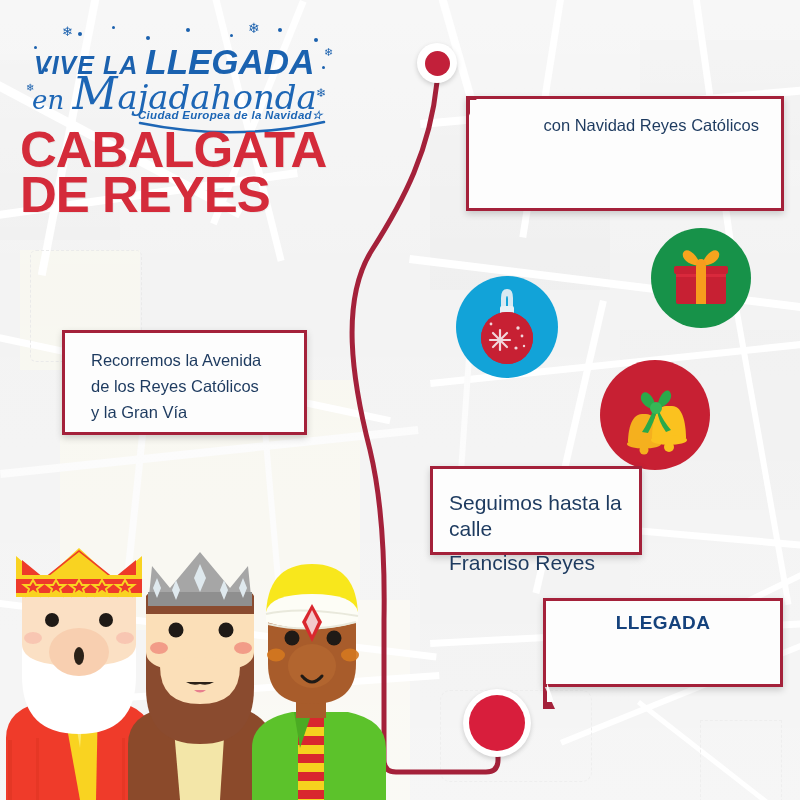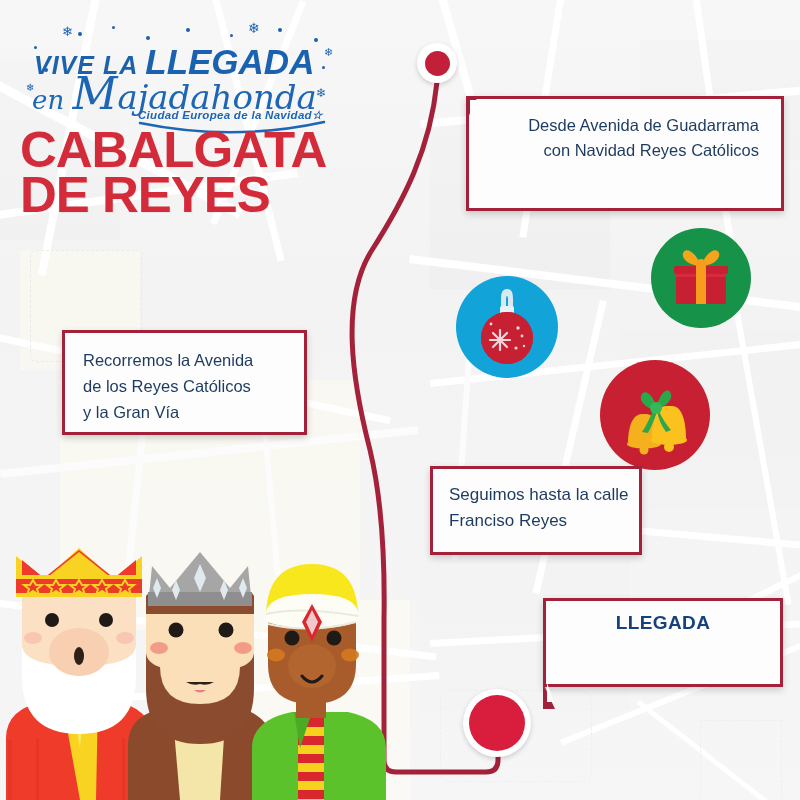--- a/index.html
+++ b/index.html
@@ -36,25 +36,25 @@
   .tail{position:absolute;width:0;height:0;}
 
   #co-inicio{left:466px;top:96px;width:318px;height:115px;padding:14px 22px 0 0;text-align:right;}
   #co-inicio .ctitle{font-size:26px;margin:2px 0 6px;}
   #co-inicio .cline{font-size:16.5px;line-height:25px;}
   #co-inicio-tail{left:-3px;top:-3px;
     border-left:12px solid #a4213a;border-right:34px solid transparent;border-bottom:26px solid transparent;}
   #co-inicio-tail2{left:1px;top:1px;
     border-left:7px solid #fdfdfd;border-right:28px solid transparent;border-bottom:20px solid transparent;}
 
-  #co-recorremos{left:62px;top:330px;width:245px;height:105px;padding:14px 0 0 18px;text-align:left;}
+  #co-recorremos{left:62px;top:330px;width:245px;height:105px;padding:14px 0 0 26px;text-align:left;}
   #co-recorremos .cline{font-size:16.5px;line-height:26px;}
 
   #co-seguimos{left:430px;top:466px;width:212px;height:89px;padding:13px 0 0 16px;text-align:left;}
-  #co-seguimos .cline{font-size:17px;line-height:26px;}
+  #co-seguimos .cline{font-size:21px;line-height:26px;margin-top:8px;}
 
   #co-llegada{left:543px;top:598px;width:240px;height:89px;padding:9px 0 0 0;text-align:center;}
   #co-llegada .ctitle{font-size:19px;margin:2px 0 4px;}
   #co-llegada .cline{font-size:16.5px;line-height:22px;}
   #co-llegada-tail{left:-3px;bottom:-25px;
     border-left:12px solid #a4213a;border-right:30px solid transparent;border-top:26px solid transparent;}
   #co-llegada-tail2{left:1px;bottom:-18px;
     border-left:7px solid #fdfdfd;border-right:24px solid transparent;border-top:19px solid transparent;}
 
   
@@ -192,21 +192,20 @@
       <path d="M57 49 C 67 46 74 38 70 32 C 66 27 58 36 57 49 Z" fill="#2aa94a"></path>
       <path d="M54 48 C 50 58 46 66 42 72 L 48 73 C 52 66 55 58 57 50 Z" fill="#2aa94a"></path>
       <path d="M58 49 C 62 58 66 64 71 70 L 66 72 C 61 65 58 58 57 50 Z" fill="#2aa94a"></path>
       <circle cx="56" cy="48" r="6" fill="#35b857"></circle>
     </svg>
   </div>
 
   <div class="callout" id="co-inicio">
     <div class="tail" id="co-inicio-tail"></div>
     <div class="tail" id="co-inicio-tail2"></div>
-    <div class="cline">Desde Avenida de Guadarrama</div>
     <div class="cline">con Navidad Reyes Católicos</div>
   </div>
 
   <div class="callout" id="co-recorremos">
     <div class="cline">Recorremos la Avenida</div>
     <div class="cline">de los Reyes Católicos</div>
     <div class="cline">y la Gran Vía</div>
   </div>
 
   <div class="callout" id="co-seguimos">

